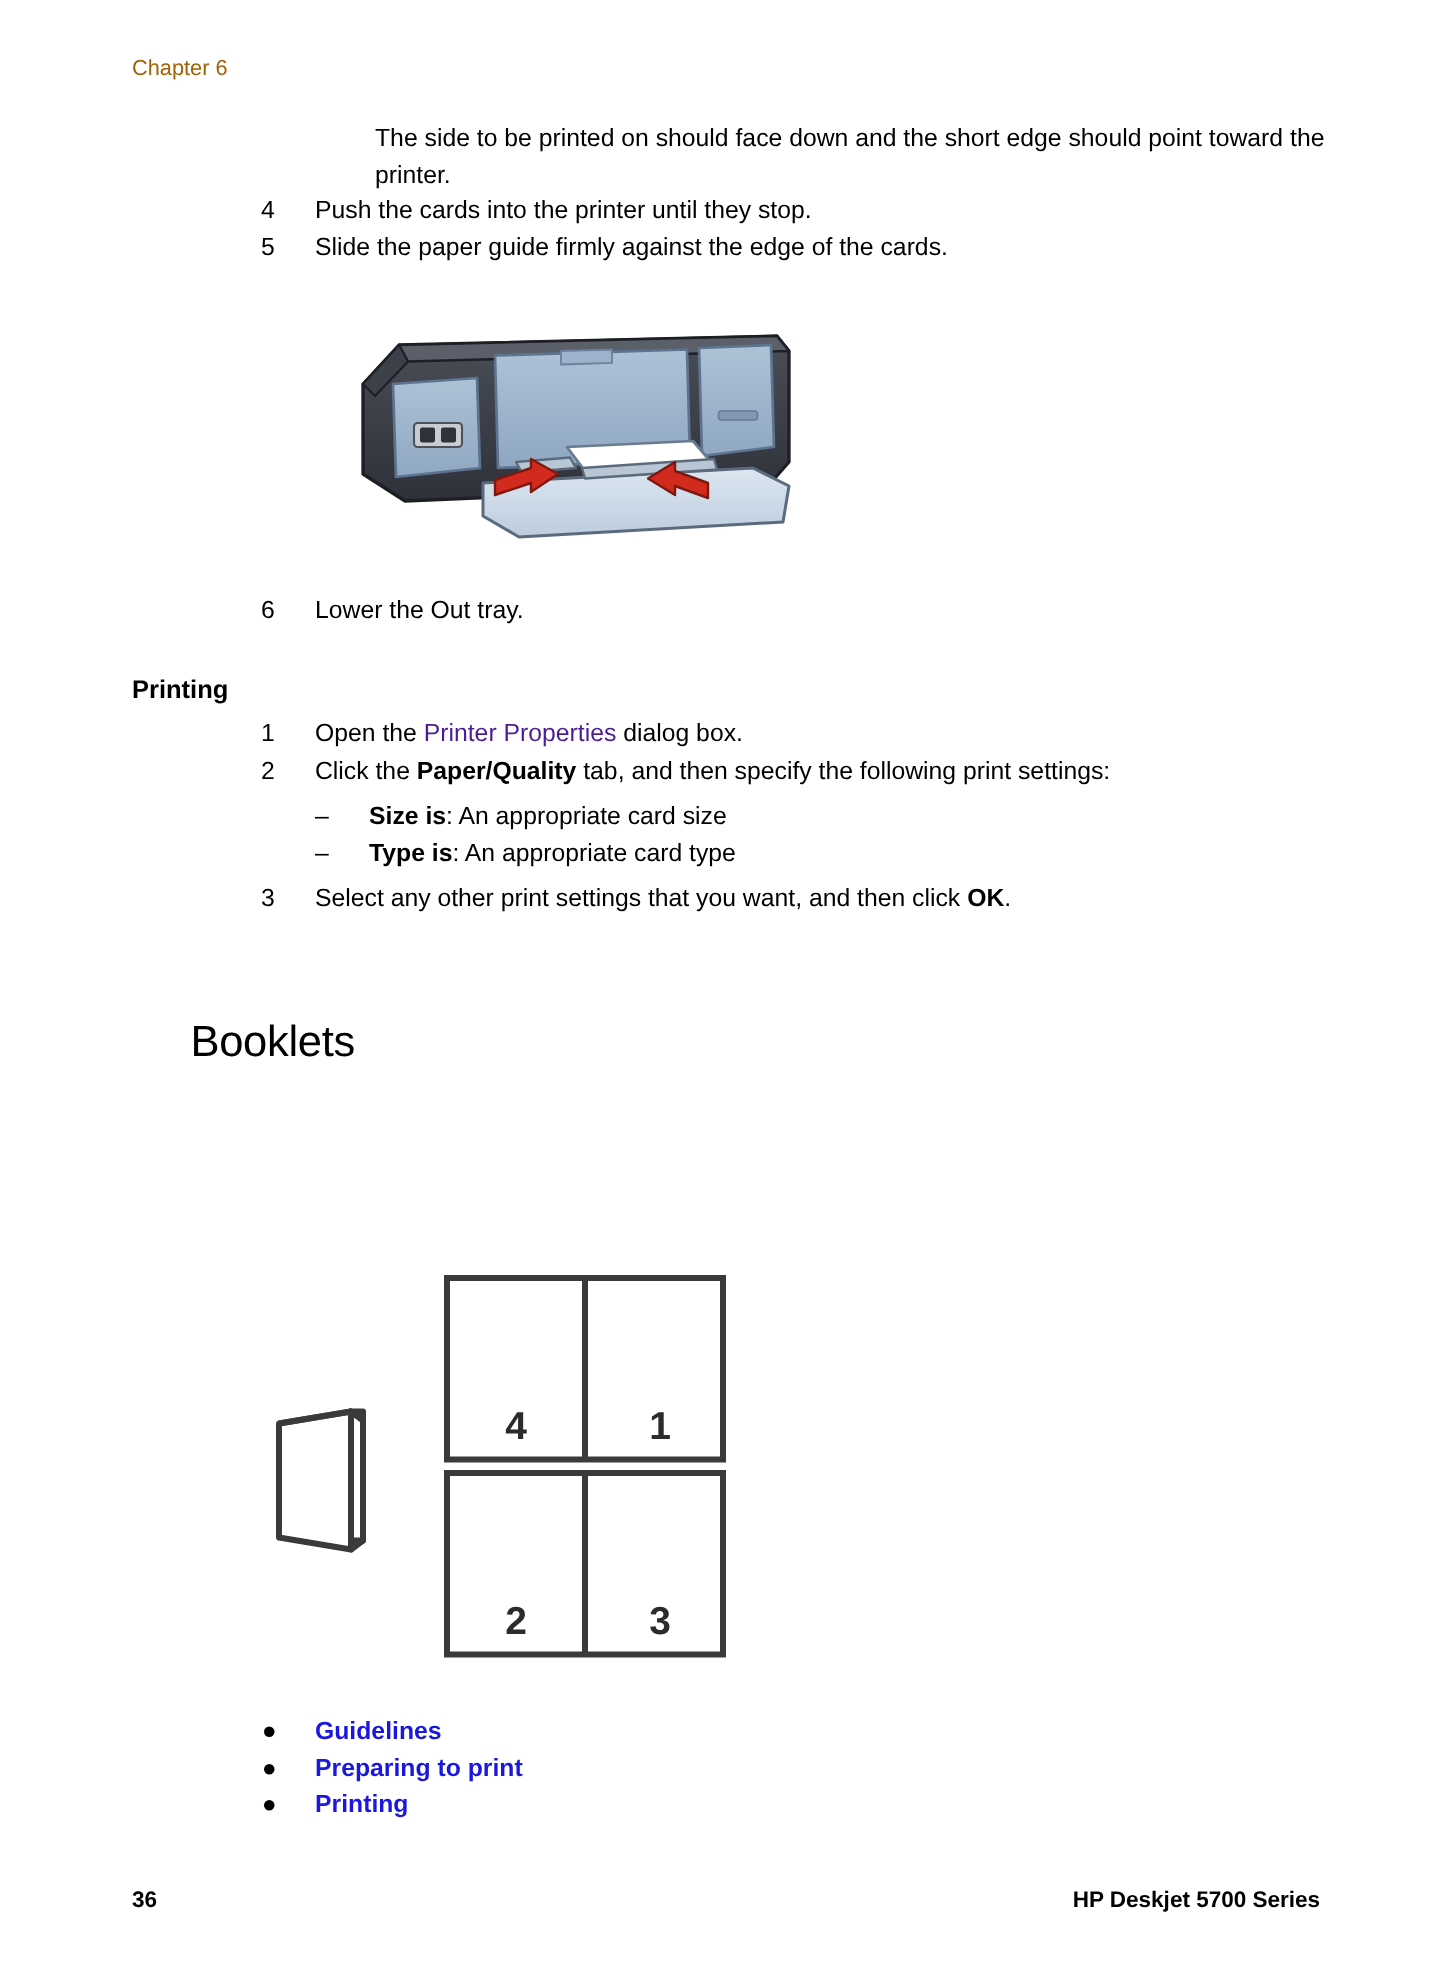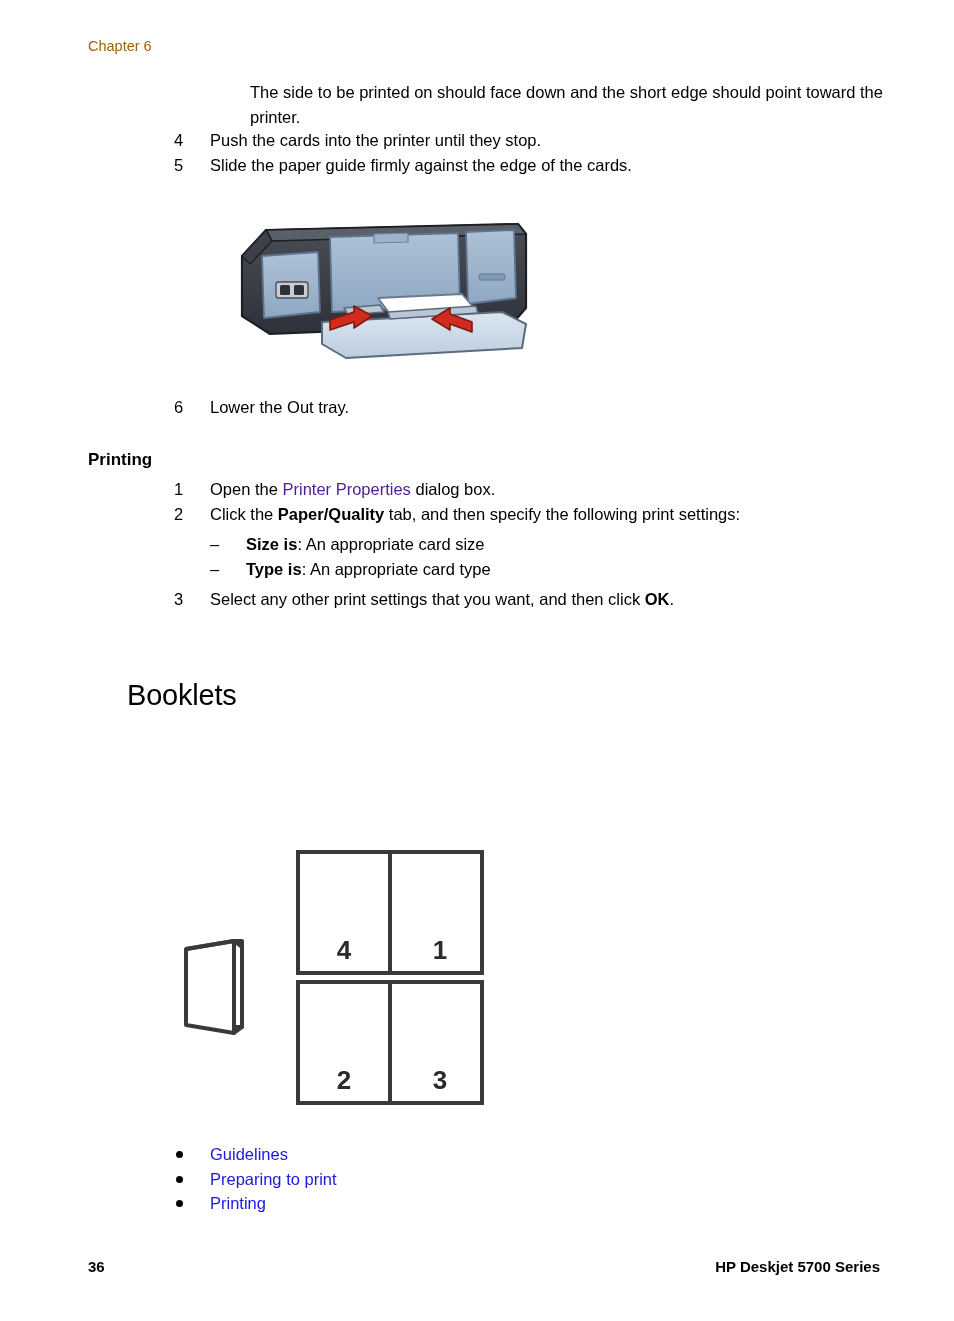--- a/index.html
+++ b/index.html
@@ -97,20 +97,21 @@
   }
 
   b, .b { font-weight: bold; }
 
   
   .xref {
     color: #4c1d95;
   }
   .navlink {
     color: #1a18e0;
+    font-weight: bold;
   }
 
   
   .bullets {
     position: absolute;
     left: 176px;
     top: 1142px;
   }
   .bullet-row {
     position: relative;

